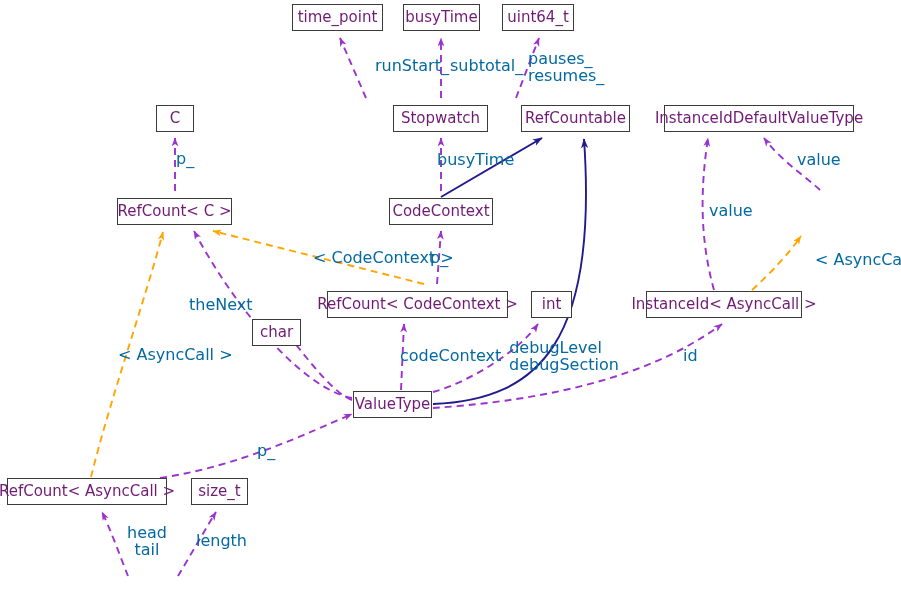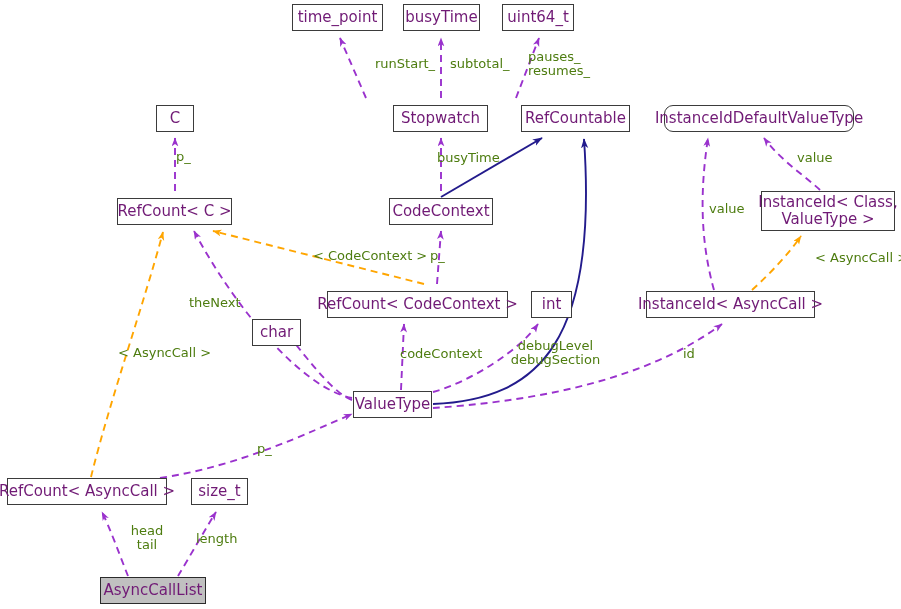--- a/index.html
+++ b/index.html
@@ -39,23 +39,23 @@
     white-space: pre;
     z-index: 5;
     padding: 0 4px;
   }
   .node.highlight {
     background: #c0c0c0;
     border: 1px solid #2b2b2b;
   }
   .edge-label {
     position: absolute;
-    font-size: 13px;
+    font-size: 16px;
     line-height: 1.08;
-    color: #4d7c0f;
+    color: #0369a1;
     white-space: pre;
     z-index: 6;
     text-align: center;
   }
   .edge-label.la-left { text-align: left; }
 </style>
 </head>
 <body>
 
 <div id="diagram-root">
@@ -103,33 +103,30 @@
       <path d="M433,404 C540,400 598,340 584,139"></path>
     </g>
   </svg>
 
   <div class="node" style="left:292px; top:4px; width:91px; height:27px;">time_point</div>
   <div class="node" style="left:403px; top:4px; width:77px; height:27px;">busyTime</div>
   <div class="node" style="left:502px; top:4px; width:72px; height:27px;">uint64_t</div>
   <div class="node" style="left:156px; top:105px; width:38px; height:27px;">C</div>
   <div class="node" style="left:393px; top:105px; width:95px; height:27px;">Stopwatch</div>
   <div class="node" style="left:521px; top:105px; width:109px; height:27px;">RefCountable</div>
-  <div class="node" style="left:664px; top:105px; width:190px; height:27px;border-radius:9px;">InstanceIdDefaultValueType</div>
+  <div class="node" style="left:664px; top:105px; width:190px; height:27px;">InstanceIdDefaultValueType</div>
   <div class="node" style="left:117px; top:198px; width:115px; height:27px;">RefCount&lt; C &gt;</div>
   <div class="node" style="left:389px; top:198px; width:104px; height:27px;">CodeContext</div>
-  <div class="node" style="left:761px; top:191px; width:134px; height:40px;">InstanceId&lt; Class,
-ValueType &gt;</div>
   <div class="node" style="left:252px; top:291px; width:49px; height:27px;margin-top:28px;">char</div>
   <div class="node" style="left:327px; top:291px; width:181px; height:27px;">RefCount&lt; CodeContext &gt;</div>
   <div class="node" style="left:531px; top:291px; width:41px; height:27px;">int</div>
-  <div class="node" style="left:646px; top:291px; width:169px; height:27px;text-align:right;">InstanceId&lt; AsyncCall &gt;</div>
+  <div class="node" style="left:646px; top:291px; width:156px; height:27px;text-align:right;">InstanceId&lt; AsyncCall &gt;</div>
   <div class="node" style="left:353px; top:391px; width:79px; height:27px;">ValueType</div>
   <div class="node" style="left:7px; top:478px; width:160px; height:27px;">RefCount&lt; AsyncCall &gt;</div>
   <div class="node" style="left:191px; top:478px; width:57px; height:27px;">size_t</div>
-  <div class="node highlight" style="left:100px; top:577px; width:106px; height:27px;">AsyncCallList</div>
 
   <div class="edge-label la-left" style="left:375px; top:57px; width:72px;">runStart_</div>
   <div class="edge-label la-left" style="left:450px; top:57px; width:68px;">subtotal_</div>
   <div class="edge-label la-left" style="left:528px; top:50px; width:62px;">pauses_
 resumes_</div>
   <div class="edge-label la-left" style="left:176px; top:150px; width:22px;">p_</div>
   <div class="edge-label la-left" style="left:437px; top:151px; width:68px;">busyTime</div>
   <div class="edge-label la-left" style="left:797px; top:151px; width:44px;">value</div>
   <div class="edge-label la-left" style="left:709px; top:202px; width:44px;">value</div>
   <div class="edge-label la-left" style="left:313px; top:249px; width:107px;">&lt; CodeContext &gt;</div>

